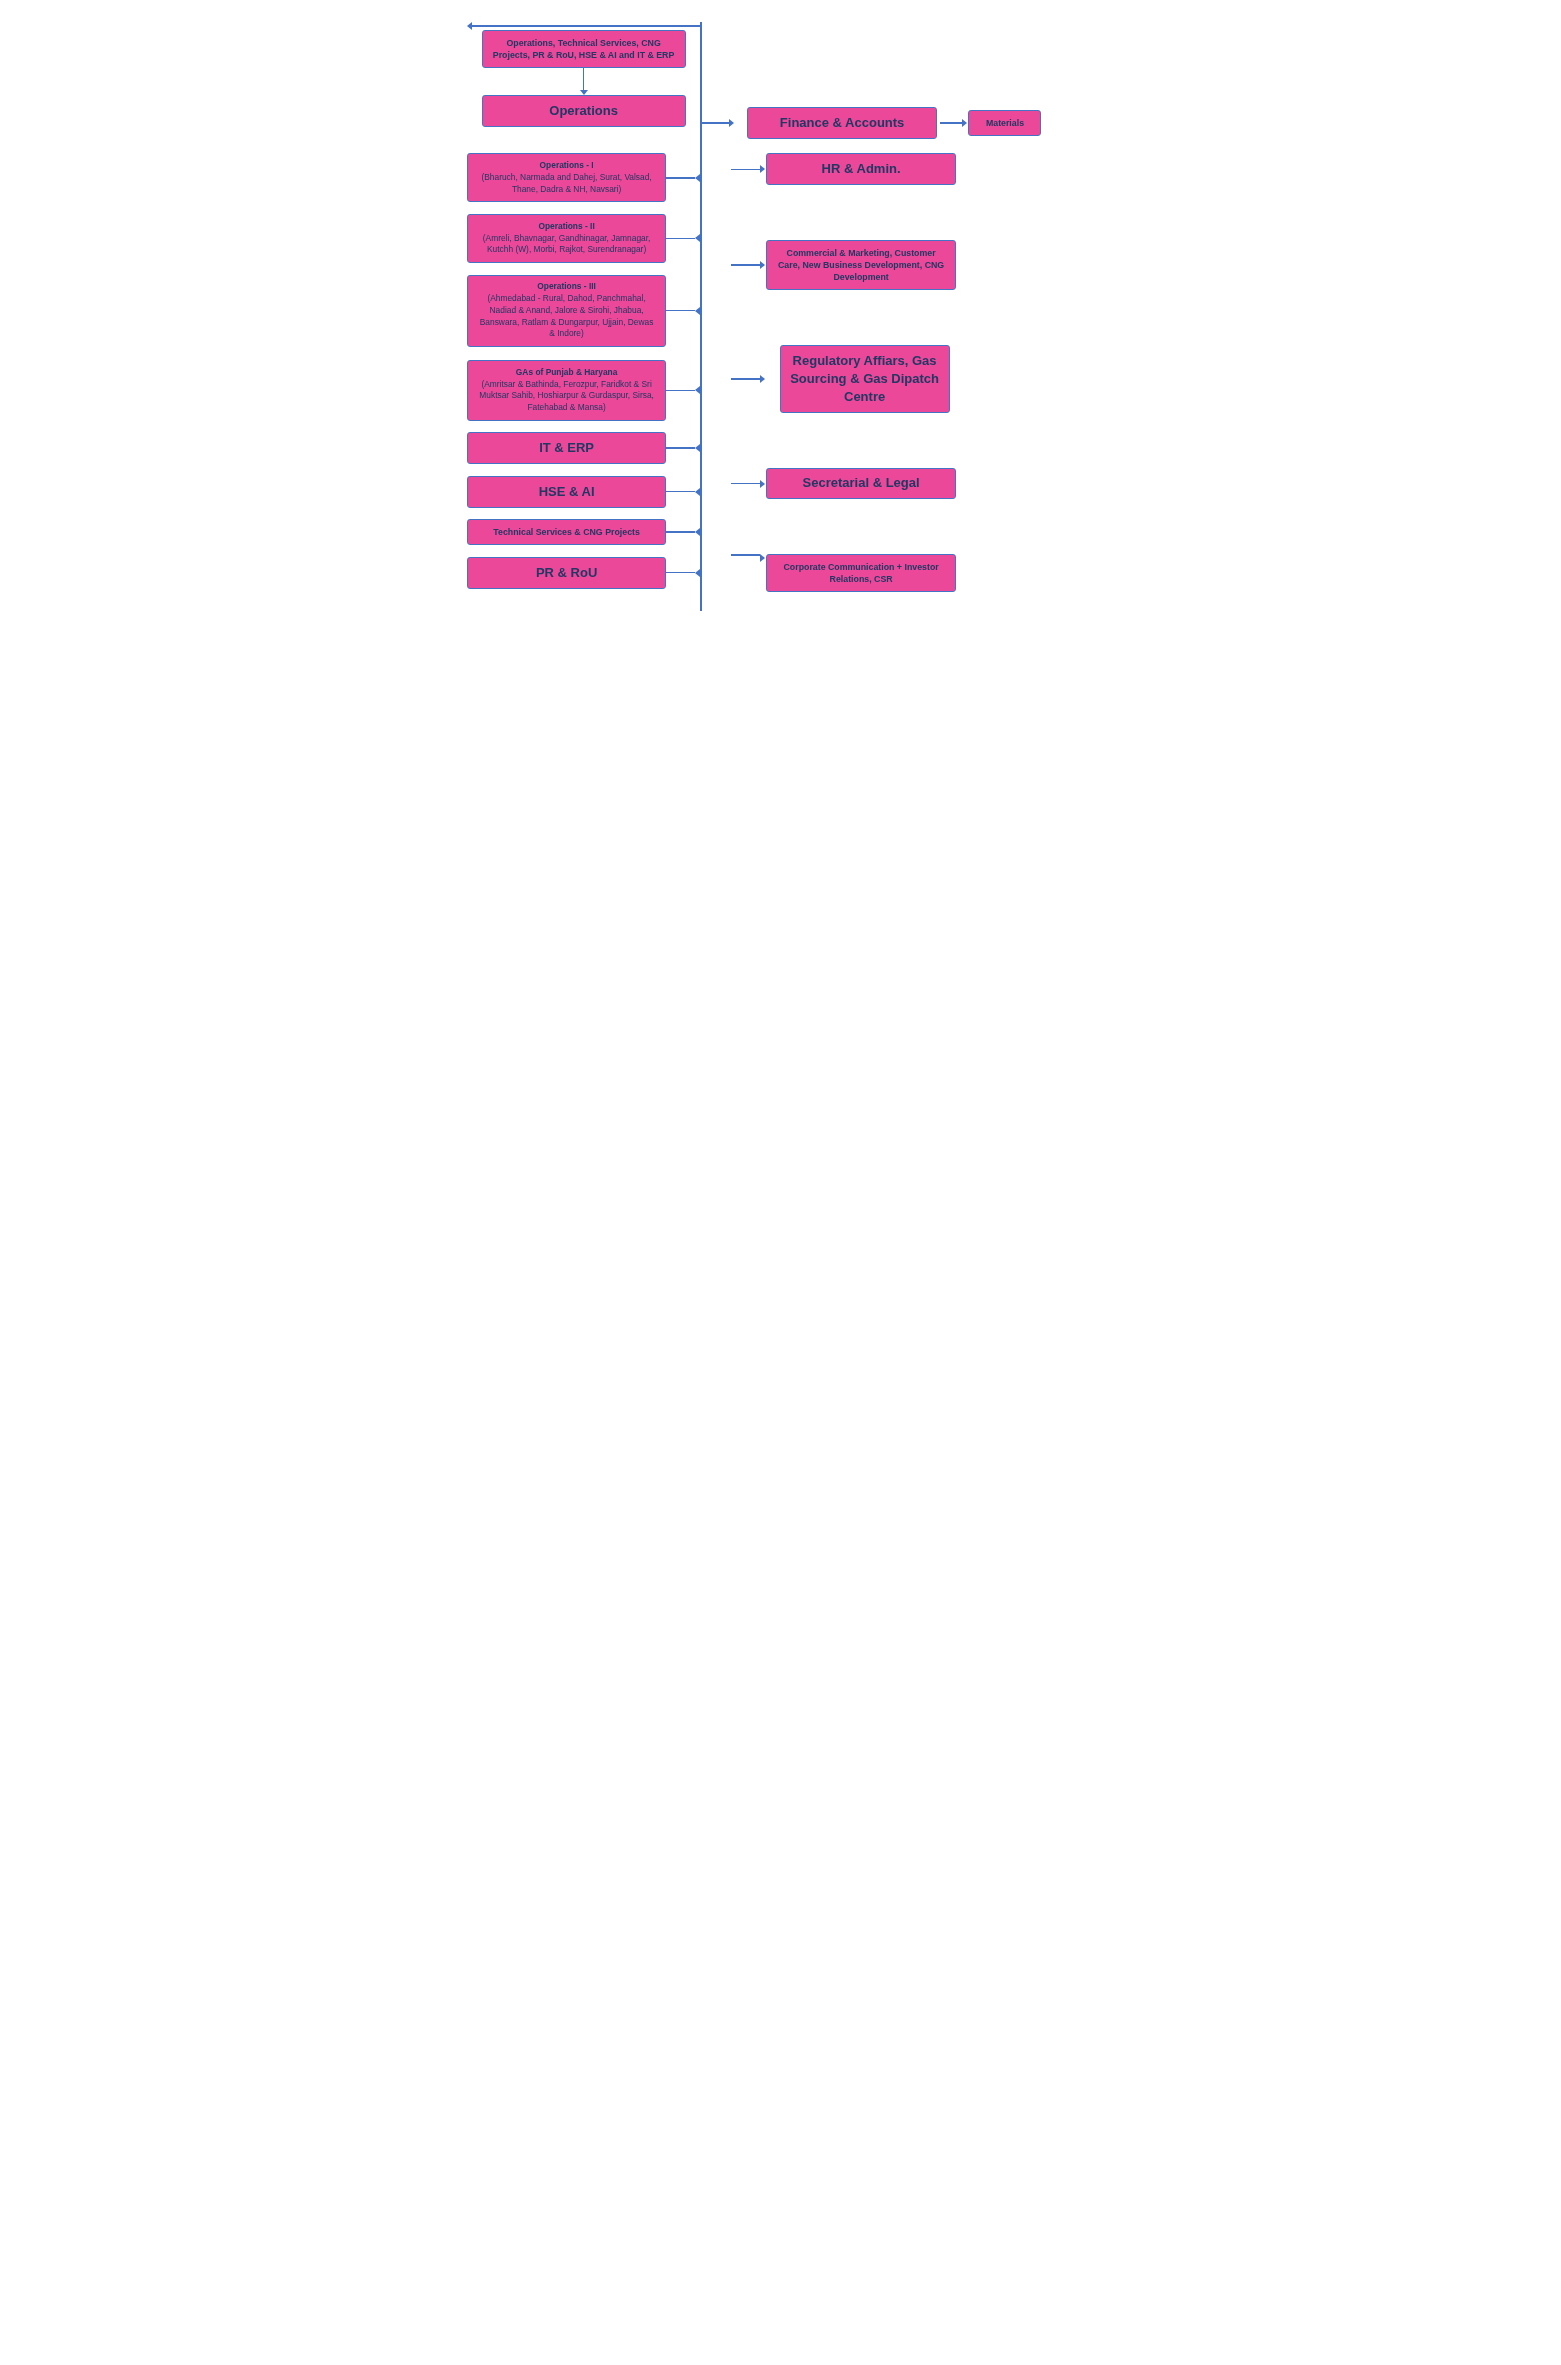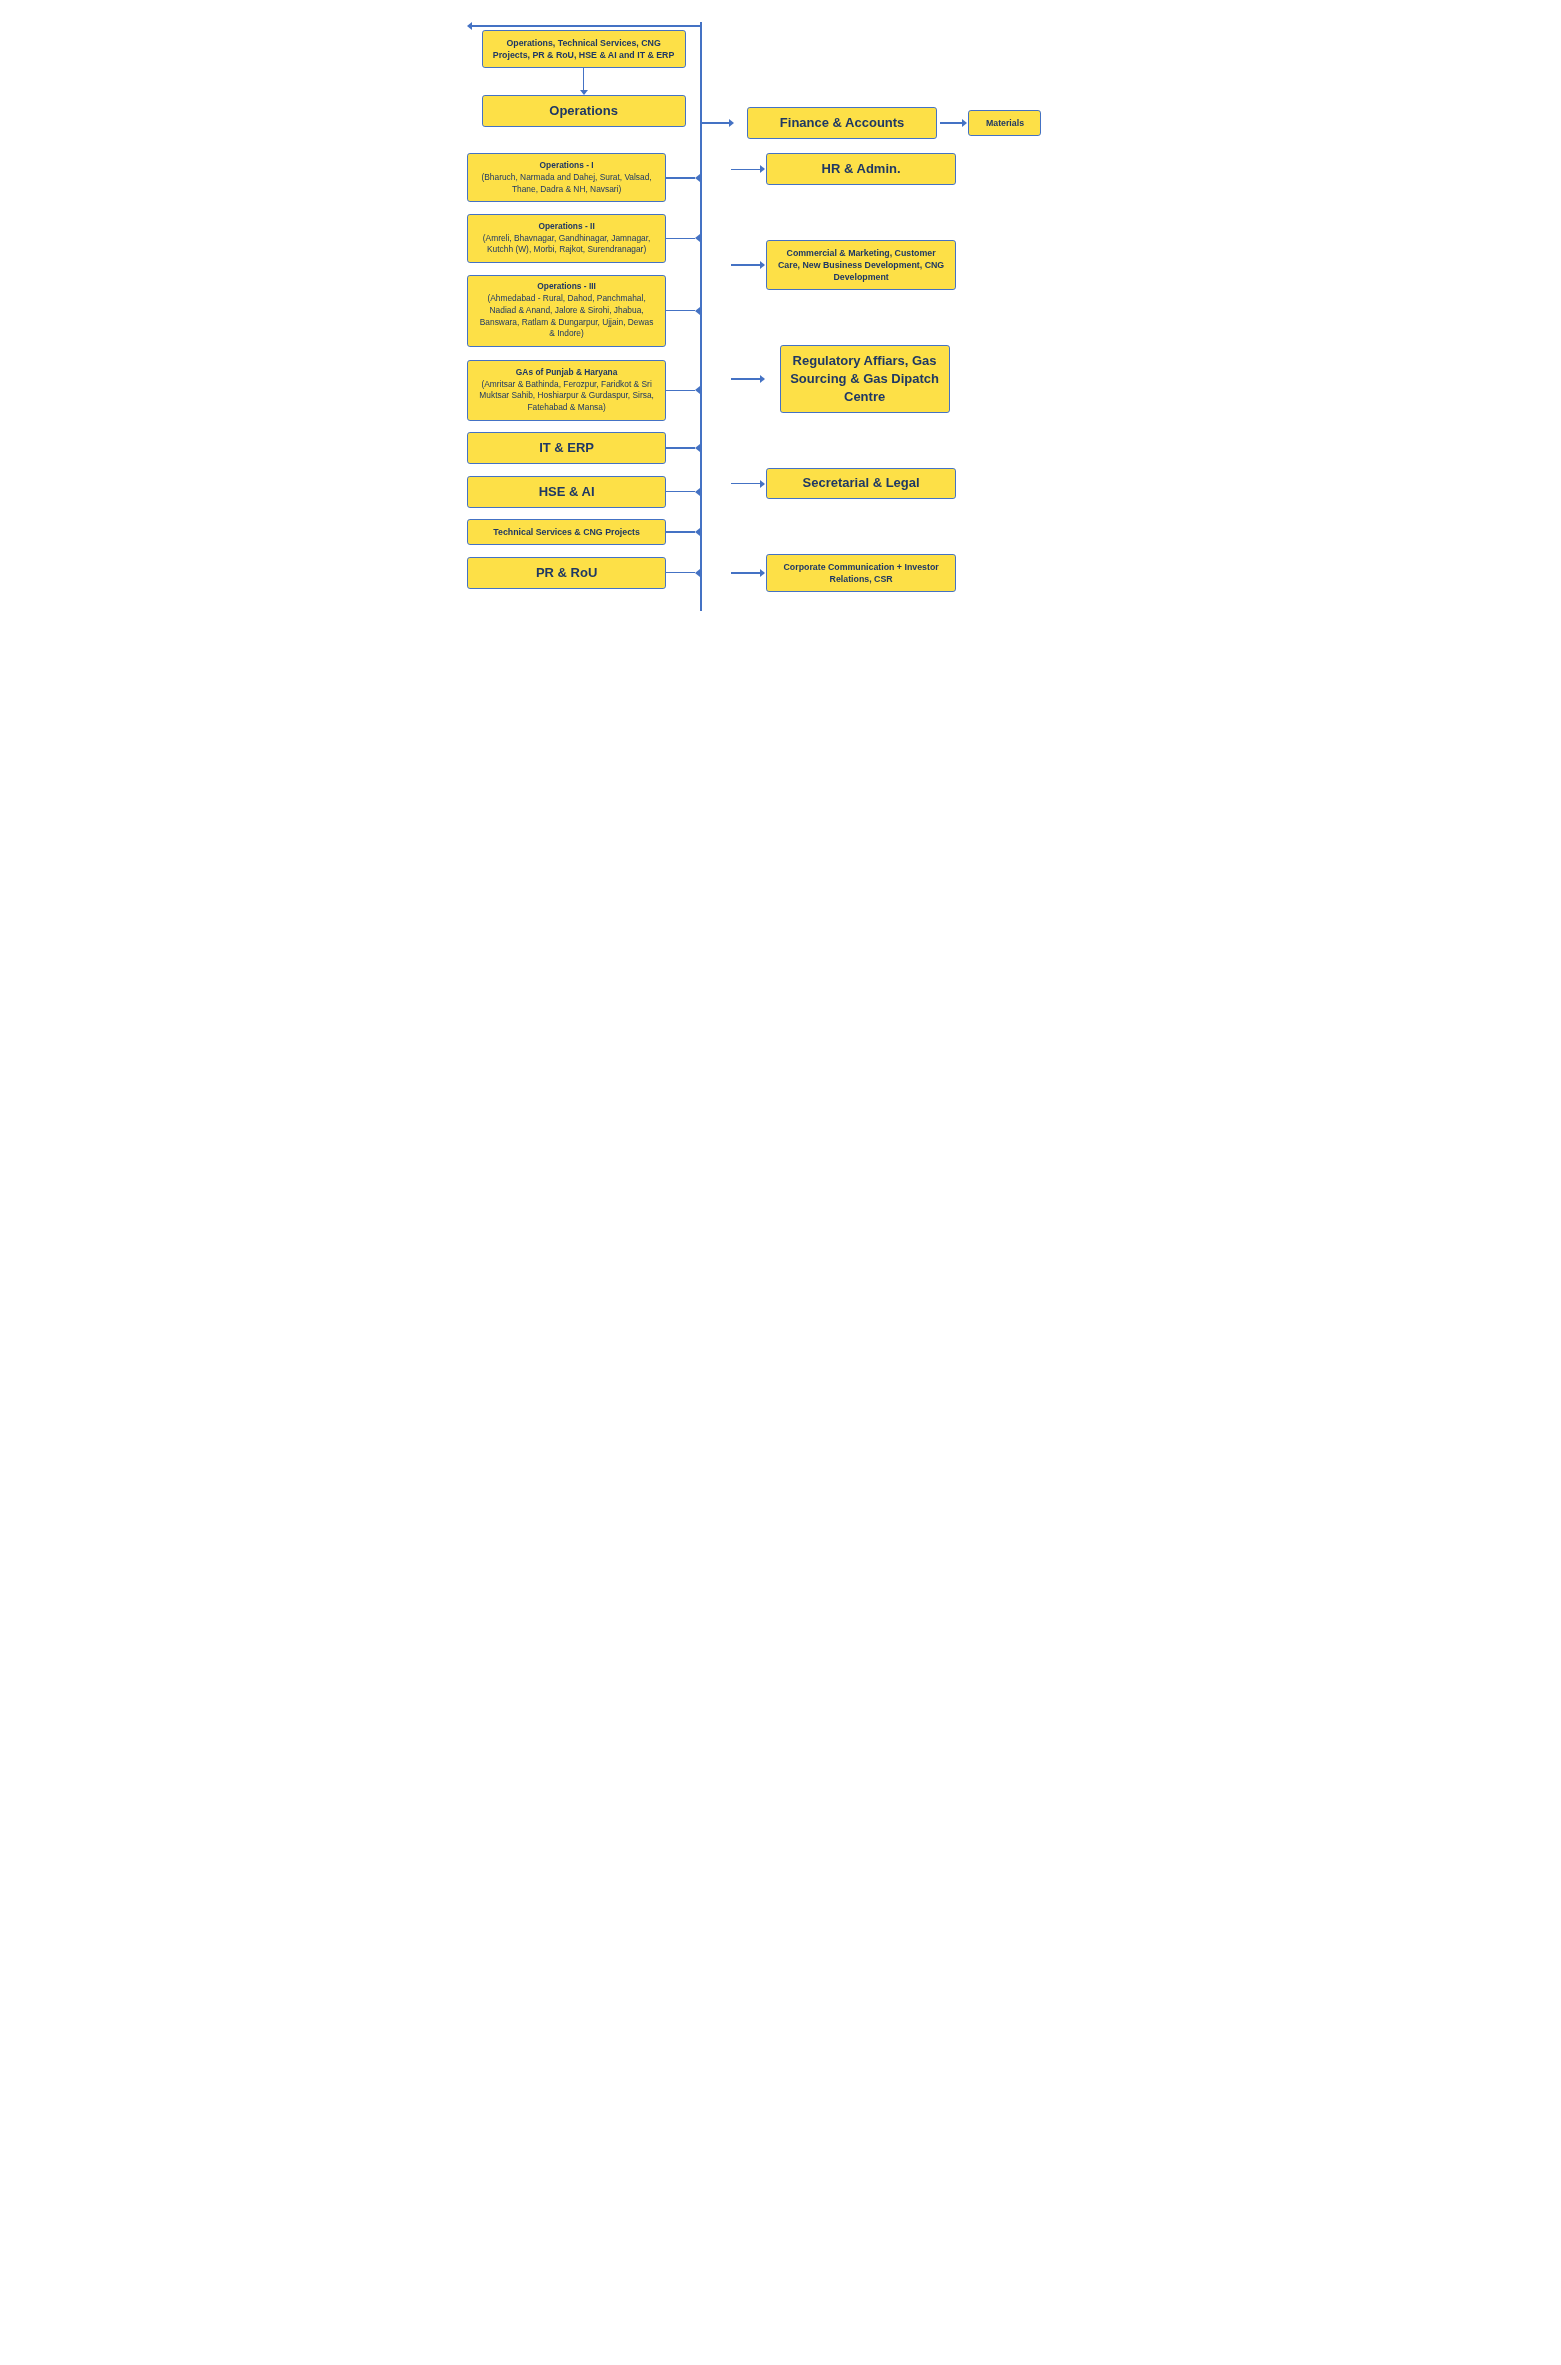--- a/index.html
+++ b/index.html
@@ -30,21 +30,21 @@
 
     .box-blue-fill {
       background: #4472c4;
       color: #fff;
       font-size: 16px;
       font-weight: bold;
       border: 2.2px solid #4472c4;
     }
 
     .box-light {
-      background: #fde047;
+      background: #ec4899;
       color: #1f3864;
     }
 
     
     .top-section {
       display: flex;
       flex-direction: column;
       align-items: center;
       margin-bottom: 0;
     }
@@ -226,21 +226,21 @@
         <div style="width:0;height:0;border-top:4.4px solid transparent;border-bottom:4.4px solid transparent;border-left:5.8px solid #4472c4;"></div>
         <div class="box box-light" style="width:170px; margin-left:15px; font-size:13px;">Regulatory Affiars, Gas Sourcing &amp; Gas Dipatch Centre</div>
       </div>
 
       <div style="display:flex; align-items:center; margin-top:14.6px;">
         <div style="height:1.5px;background:#4472c4;width:29px;"></div>
         <div style="width:0;height:0;border-top:4.4px solid transparent;border-bottom:4.4px solid transparent;border-left:5.8px solid #4472c4;"></div>
         <div class="box box-light" style="width:190px; margin-left:1.5px;">Secretarial &amp; Legal</div>
       </div>
 
-      <div style="display:flex; align-items:center; margin-top:14.6px;">
+      <div style="display:flex; align-items:flex-start; margin-top:14.6px;">
         <div style="height:1.5px;background:#4472c4;width:29px;"></div>
         <div style="width:0;height:0;border-top:4.4px solid transparent;border-bottom:4.4px solid transparent;border-left:5.8px solid #4472c4;"></div>
         <div class="box box-light" style="width:190px; margin-left:1.5px; font-size:8.8px;">Corporate Communication + Investor Relations, CSR</div>
       </div>
 
     </div>
 
   </div>
 
 </div>

